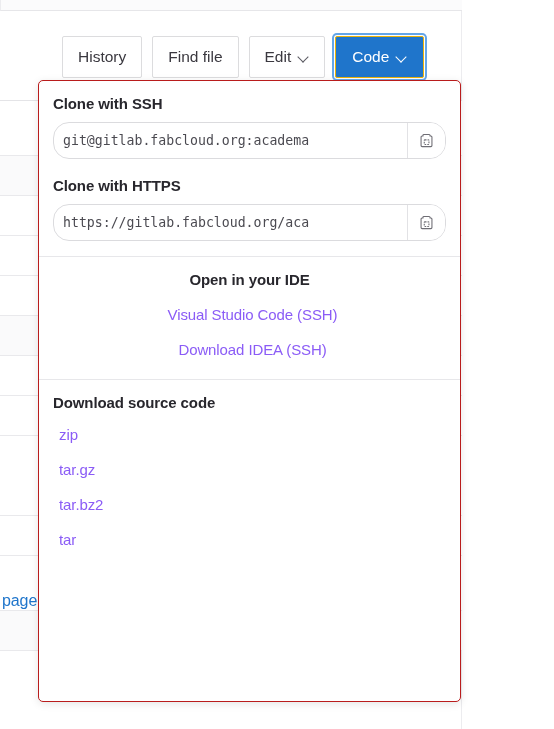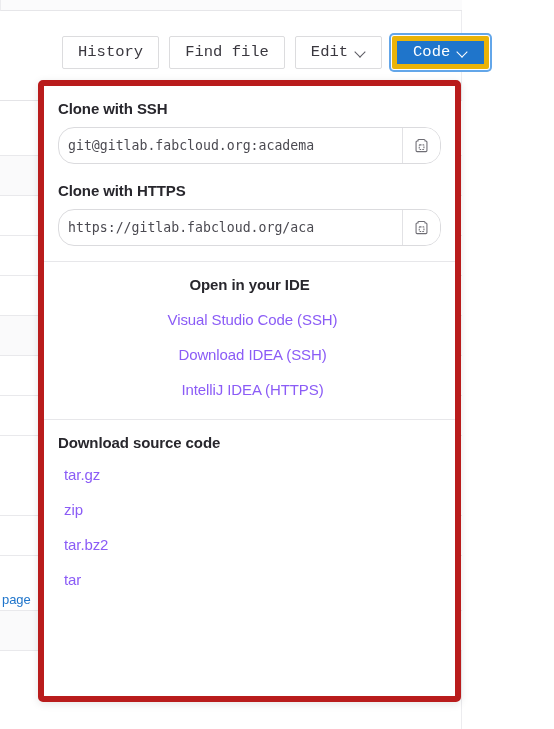--- a/index.html
+++ b/index.html
@@ -52,58 +52,57 @@
     width: 462px;
     border-bottom: 1px solid #e9e9ec;
     background: #ffffff;
   }
   .file-row.alt { background: #fafafb; }
 
   .page-link {
     position: absolute;
     left: 2px;
     top: 592px;
-    font-size: 13px;
+    font-size: 16px;
     color: #1f75cb;
     letter-spacing: -0.1px;
     white-space: nowrap;
   }
 
   
   .toolbar {
     position: absolute;
     left: 62px;
     top: 36px;
     display: flex;
     align-items: center;
     gap: 10px;
   }
 
   .btn {
-    height: 33px;
+    height: 42px;
     display: inline-flex;
     align-items: center;
     justify-content: center;
     gap: 7px;
     padding: 0 15px;
     font-size: 15.5px;
     line-height: 1;
     color: #3a383f;
     background: #ffffff;
     border: 1px solid #dcdcde;
     border-radius: 2px;
     white-space: nowrap;
     cursor: pointer;
-    font-family: Liberation Mono, monospace;
   }
 
   .btn-primary {
     color: #ffffff;
     background: #1f75cb;
-    border: 5px solid #eab308;
+    border: 1px solid #eab308;
     box-shadow: 0 0 0 1px #ffffff, 0 0 0 3px #63a6e9;
     font-weight: 400;
     padding: 0 16px;
   }
 
   .chev {
     display: inline-block;
     width: 11px;
     height: 11px;
     position: relative;
@@ -124,21 +123,21 @@
   }
 
   
   .dropdown {
     position: absolute;
     left: 38px;
     top: 80px;
     width: 423px;
     height: 622px;
     background: #ffffff;
-    border: 6px solid #b91c1c;
+    border: 1px solid #b91c1c;
     border-radius: 5px;
     box-shadow: 0 2px 8px rgba(0,0,0,0.10);
     overflow: hidden;
   }
 
   .dd-section { padding: 0; }
   .dd-divider { height: 1px; background: #e7e7ea; margin: 0; }
 
   .dd-title {
     font-size: 15px;
@@ -264,27 +263,26 @@
         </div>
       </div>
     </div>
 
     <div class="dd-divider"></div>
 
     <div class="dd-section sec-ide">
       <div class="dd-title">Open in your IDE</div>
       <a class="dd-item">Visual Studio Code (SSH)</a>
       <a class="dd-item">Download IDEA (SSH)</a>
-      <a class="dd-item">IntelliJ IDEA (HTTPS)</a>
     </div>
 
     <div class="dd-divider"></div>
 
     <div class="dd-section sec-dl">
       <div class="dd-title">Download source code</div>
+      <a class="dd-item small">zip</a>
       <a class="dd-item small">tar.gz</a>
-      <a class="dd-item small">zip</a>
       <a class="dd-item small">tar.bz2</a>
       <a class="dd-item small">tar</a>
     </div>
 
   </div>
 </div>
 
 </body></html>

